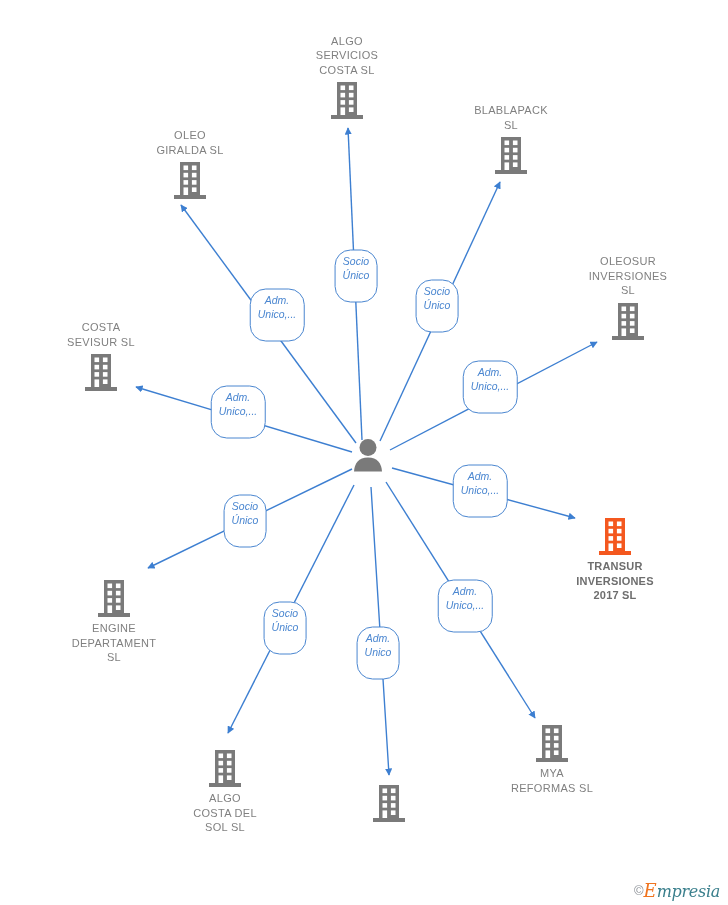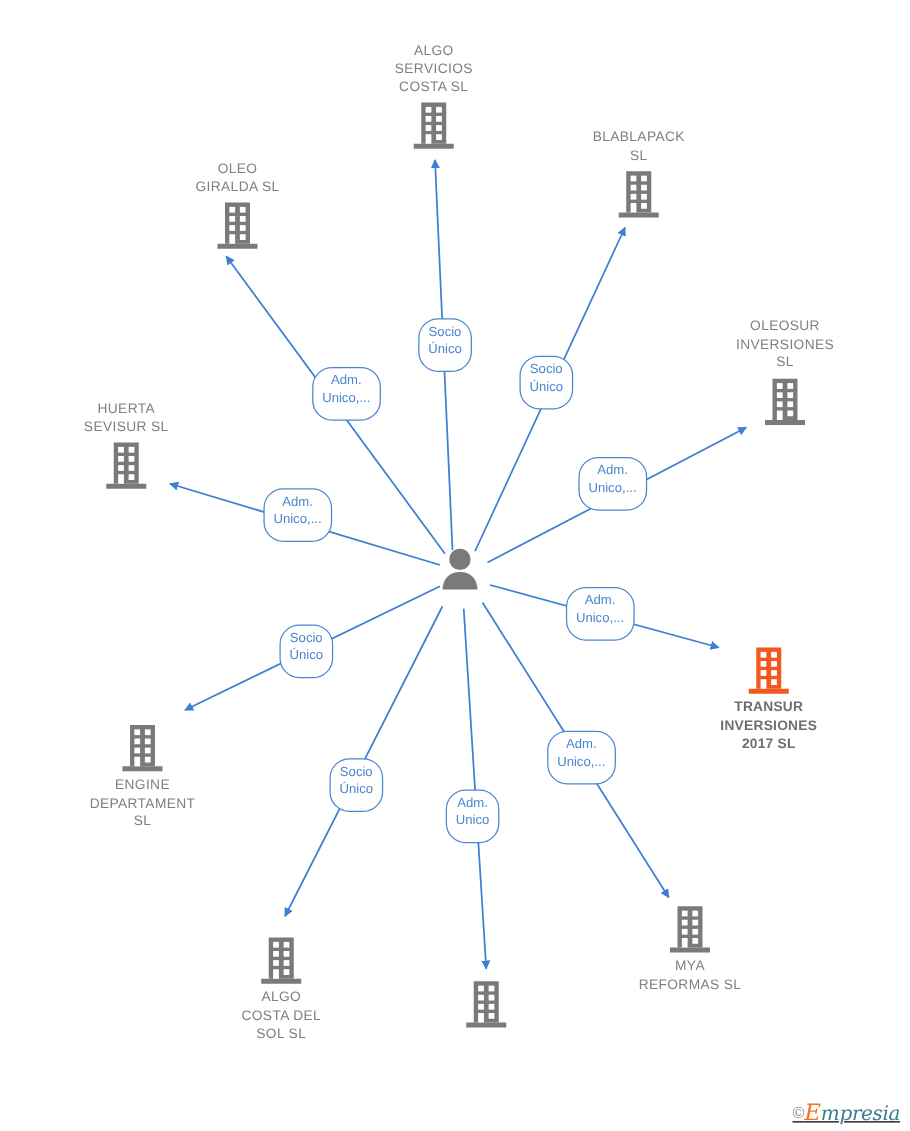--- a/index.html
+++ b/index.html
@@ -54,34 +54,34 @@
     letter-spacing: 0.2px;
   }
   .edge-label {
     position: absolute;
     background: #ffffff;
     border: 1px solid #4a86d0;
     border-radius: 16px;
     color: #4a86d0;
     font-size: 10.5px;
     line-height: 14px;
-    padding: 3px 7px 10px 7px;
+    padding: 3px 7px 20px 7px;
     text-align: center;
     white-space: pre-line;
     box-sizing: border-box;
     transform: translate(-50%, -50%);
+    font-style: italic;
   }
   #watermark {
     position: absolute;
     right: 8px;
     bottom: 4px;
     font-size: 15px;
     line-height: 18px;
     white-space: nowrap;
-    text-decoration: underline;
   }
   #watermark .wm-copy {
     color: #8b9096;
     font-size: 13px;
     vertical-align: 2px;
   }
   #watermark .wm-e {
     color: #f0741f;
     font-family: "DejaVu Serif", serif;
     font-style: italic;
@@ -181,21 +181,21 @@
             <rect x="18.9" y="5.5" width="4.6" height="4.6" fill="#ffffff"></rect>
             <rect x="10.5" y="12.8" width="4.6" height="4.6" fill="#ffffff"></rect>
             <rect x="18.9" y="12.8" width="4.6" height="4.6" fill="#ffffff"></rect>
             <rect x="10.5" y="20.1" width="4.6" height="4.6" fill="#ffffff"></rect>
             <rect x="18.9" y="20.1" width="4.6" height="4.6" fill="#ffffff"></rect>
             <rect x="10.5" y="27.4" width="4.6" height="7.6" fill="#ffffff"></rect>
             <rect x="18.9" y="27.4" width="4.6" height="4.6" fill="#ffffff"></rect>
           </svg></span>
       </div>
       <div class="node" style="left: 101px; top: 320px;">
-        <span class="node-label above">HUERTA
+        <span class="node-label above">COSTA
 SEVISUR  SL</span>
         <span class="node-icon"><svg width="34" height="40" viewBox="0 0 34 40" xmlns="http://www.w3.org/2000/svg">
             <rect x="7" y="2" width="20" height="33" fill="#7a7a7a"></rect>
             <rect x="1" y="35" width="32" height="4" fill="#7a7a7a"></rect>
             <rect x="10.5" y="5.5" width="4.6" height="4.6" fill="#ffffff"></rect>
             <rect x="18.9" y="5.5" width="4.6" height="4.6" fill="#ffffff"></rect>
             <rect x="10.5" y="12.8" width="4.6" height="4.6" fill="#ffffff"></rect>
             <rect x="18.9" y="12.8" width="4.6" height="4.6" fill="#ffffff"></rect>
             <rect x="10.5" y="20.1" width="4.6" height="4.6" fill="#ffffff"></rect>
             <rect x="18.9" y="20.1" width="4.6" height="4.6" fill="#ffffff"></rect>

